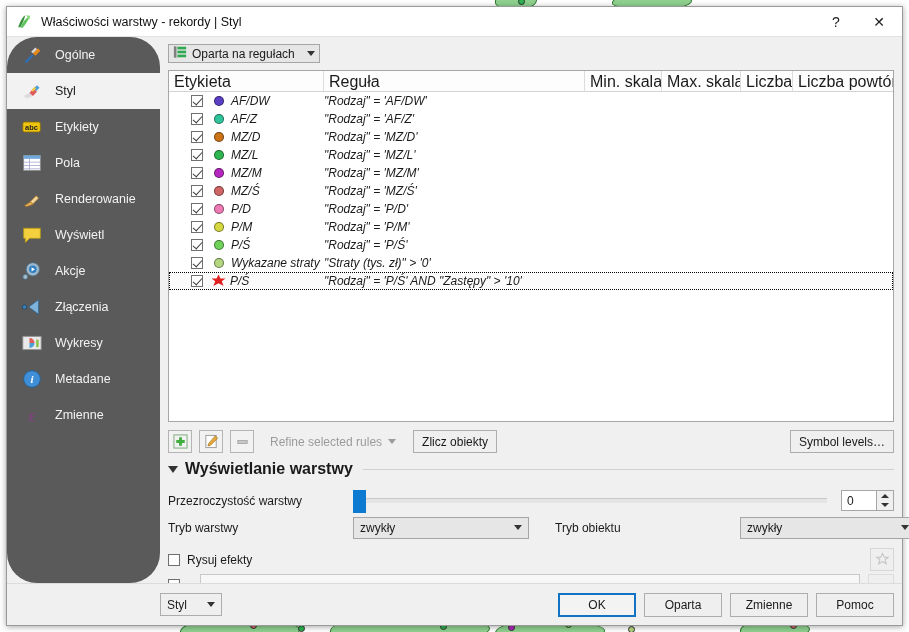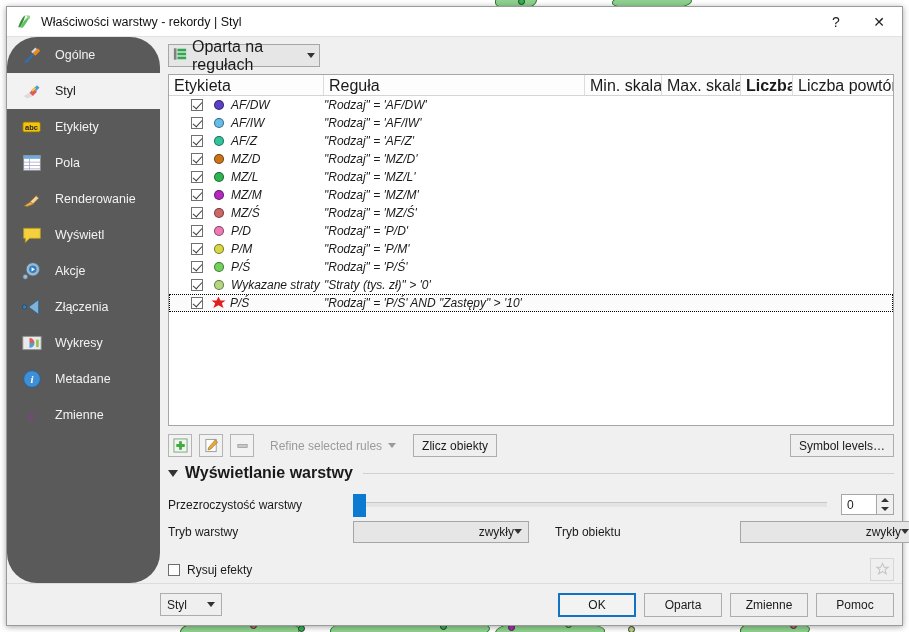--- a/index.html
+++ b/index.html
@@ -108,21 +108,21 @@
     min-width: 0;
   }
 
   
   #renderer-combo {
     width: 152px; height: 23px;
     background: #e6e6e6;
     border: 1px solid #a6a6a6;
     display: flex; align-items: center;
     padding: 0 4px;
-    font-size: 16px;
+    font-size: 12px;
     cursor: default;
     margin-bottom: 7px;
   }
   #renderer-combo .lbl { flex: 1 1 auto; margin-left: 5px; }
   .caret { width:0;height:0;border-left:4px solid transparent;border-right:4px solid transparent;border-top:5px solid #333; }
 
   
   #rules-wrap {
     background: #ffffff;
     border: 1px solid #a6a6a6;
@@ -143,21 +143,21 @@
     padding: 2px 0 0 5px;
     border-right: 1px solid #dcdcdc;
     white-space: nowrap;
     overflow: hidden;
     cursor: default;
   }
   .col-label { width: 155px; flex: 0 0 155px; }
   .col-rule  { width: 261px; flex: 0 0 261px; }
   .col-min   { width: 77px;  flex: 0 0 77px; }
   .col-max   { width: 79px;  flex: 0 0 79px; }
-  .col-cnt   { width: 52px;  flex: 0 0 52px; font-weight: bold; }
+  .col-cnt   { width: 52px;  flex: 0 0 52px; }
   .col-dup   { flex: 1 1 auto; border-right: none !important; }
 
   #rules-body { flex: 1 1 auto; overflow: hidden; font-style: italic; }
   .rule-row {
     display: flex;
     height: 18px;
     align-items: center;
     font-size: 12px;
     cursor: default;
   }
@@ -287,21 +287,21 @@
 
   .combo {
     height: 22px;
     border: 1px solid #a6a6a6;
     background: #e6e6e6;
     display: flex; align-items: center;
     padding: 0 6px;
     font-size: 12px;
     cursor: default;
   }
-  .combo .cv { flex: 1 1 auto; text-align: right; }
+  .combo .cv { flex: 1 1 auto; }
   #mode-layer-combo  { width: 176px; flex: 0 0 176px; }
   #mode-feature-combo{ width: 176px; flex: 0 0 176px; }
   .mid-gap { width: 26px; flex: 0 0 26px; }
   .lbl-feature { width: 185px; flex: 0 0 185px; }
 
   .chkrow { display: flex; align-items: center; height: 25px; font-size: 12px; }
   .chk {
     width: 12px; height: 12px;
     border: 1px solid #6e6e6e;
     background: #fff;
@@ -546,32 +546,20 @@
               </span>
               <span class="rule-expr-cell">"Rodzaj" = 'AF/DW'</span>
               <span class="col-min"></span>
               <span class="col-max"></span>
               <span class="col-cnt"></span>
               <span class="col-dup"></span>
             </div>
             <div class="rule-row">
               <span class="rule-label-cell">
                 <span class="cb on"></span>
-                <span class="sym" style="background:#62bdea;"></span>
-                <span class="rule-name">AF/IW</span>
-              </span>
-              <span class="rule-expr-cell">"Rodzaj" = 'AF/IW'</span>
-              <span class="col-min"></span>
-              <span class="col-max"></span>
-              <span class="col-cnt"></span>
-              <span class="col-dup"></span>
-            </div>
-            <div class="rule-row">
-              <span class="rule-label-cell">
-                <span class="cb on"></span>
                 <span class="sym" style="background:#2fc49b;"></span>
                 <span class="rule-name">AF/Z</span>
               </span>
               <span class="rule-expr-cell">"Rodzaj" = 'AF/Z'</span>
               <span class="col-min"></span>
               <span class="col-max"></span>
               <span class="col-cnt"></span>
               <span class="col-dup"></span>
             </div>
             <div class="rule-row">
@@ -742,21 +730,21 @@
             <span class="caret"></span>
           </span>
           <span class="mid-gap"></span>
           <span class="lbl-feature">Tryb obiektu</span>
           <span class="combo" id="mode-feature-combo">
             <span class="cv">zwykły</span>
             <span class="caret"></span>
           </span>
         </div>
 
-        <div class="chkrow" style="margin-top:12px;">
+        <div class="chkrow" style="margin-top:6px;">
           <span class="chk"></span>
           <span>Rysuj efekty</span>
           <span class="tb-flex"></span>
           <span class="effects-btn">
             <svg width="15" height="15" viewBox="0 0 16 16">
               <path d="M8 1.5l1.9 4h4.2l-3.4 2.8 1.3 4.3L8 10.2 3.9 12.6 5.2 8.3 1.9 5.5h4.2z" fill="none" stroke="#c4c4c4" stroke-width="1.1"></path>
             </svg>
           </span>
         </div>
 

